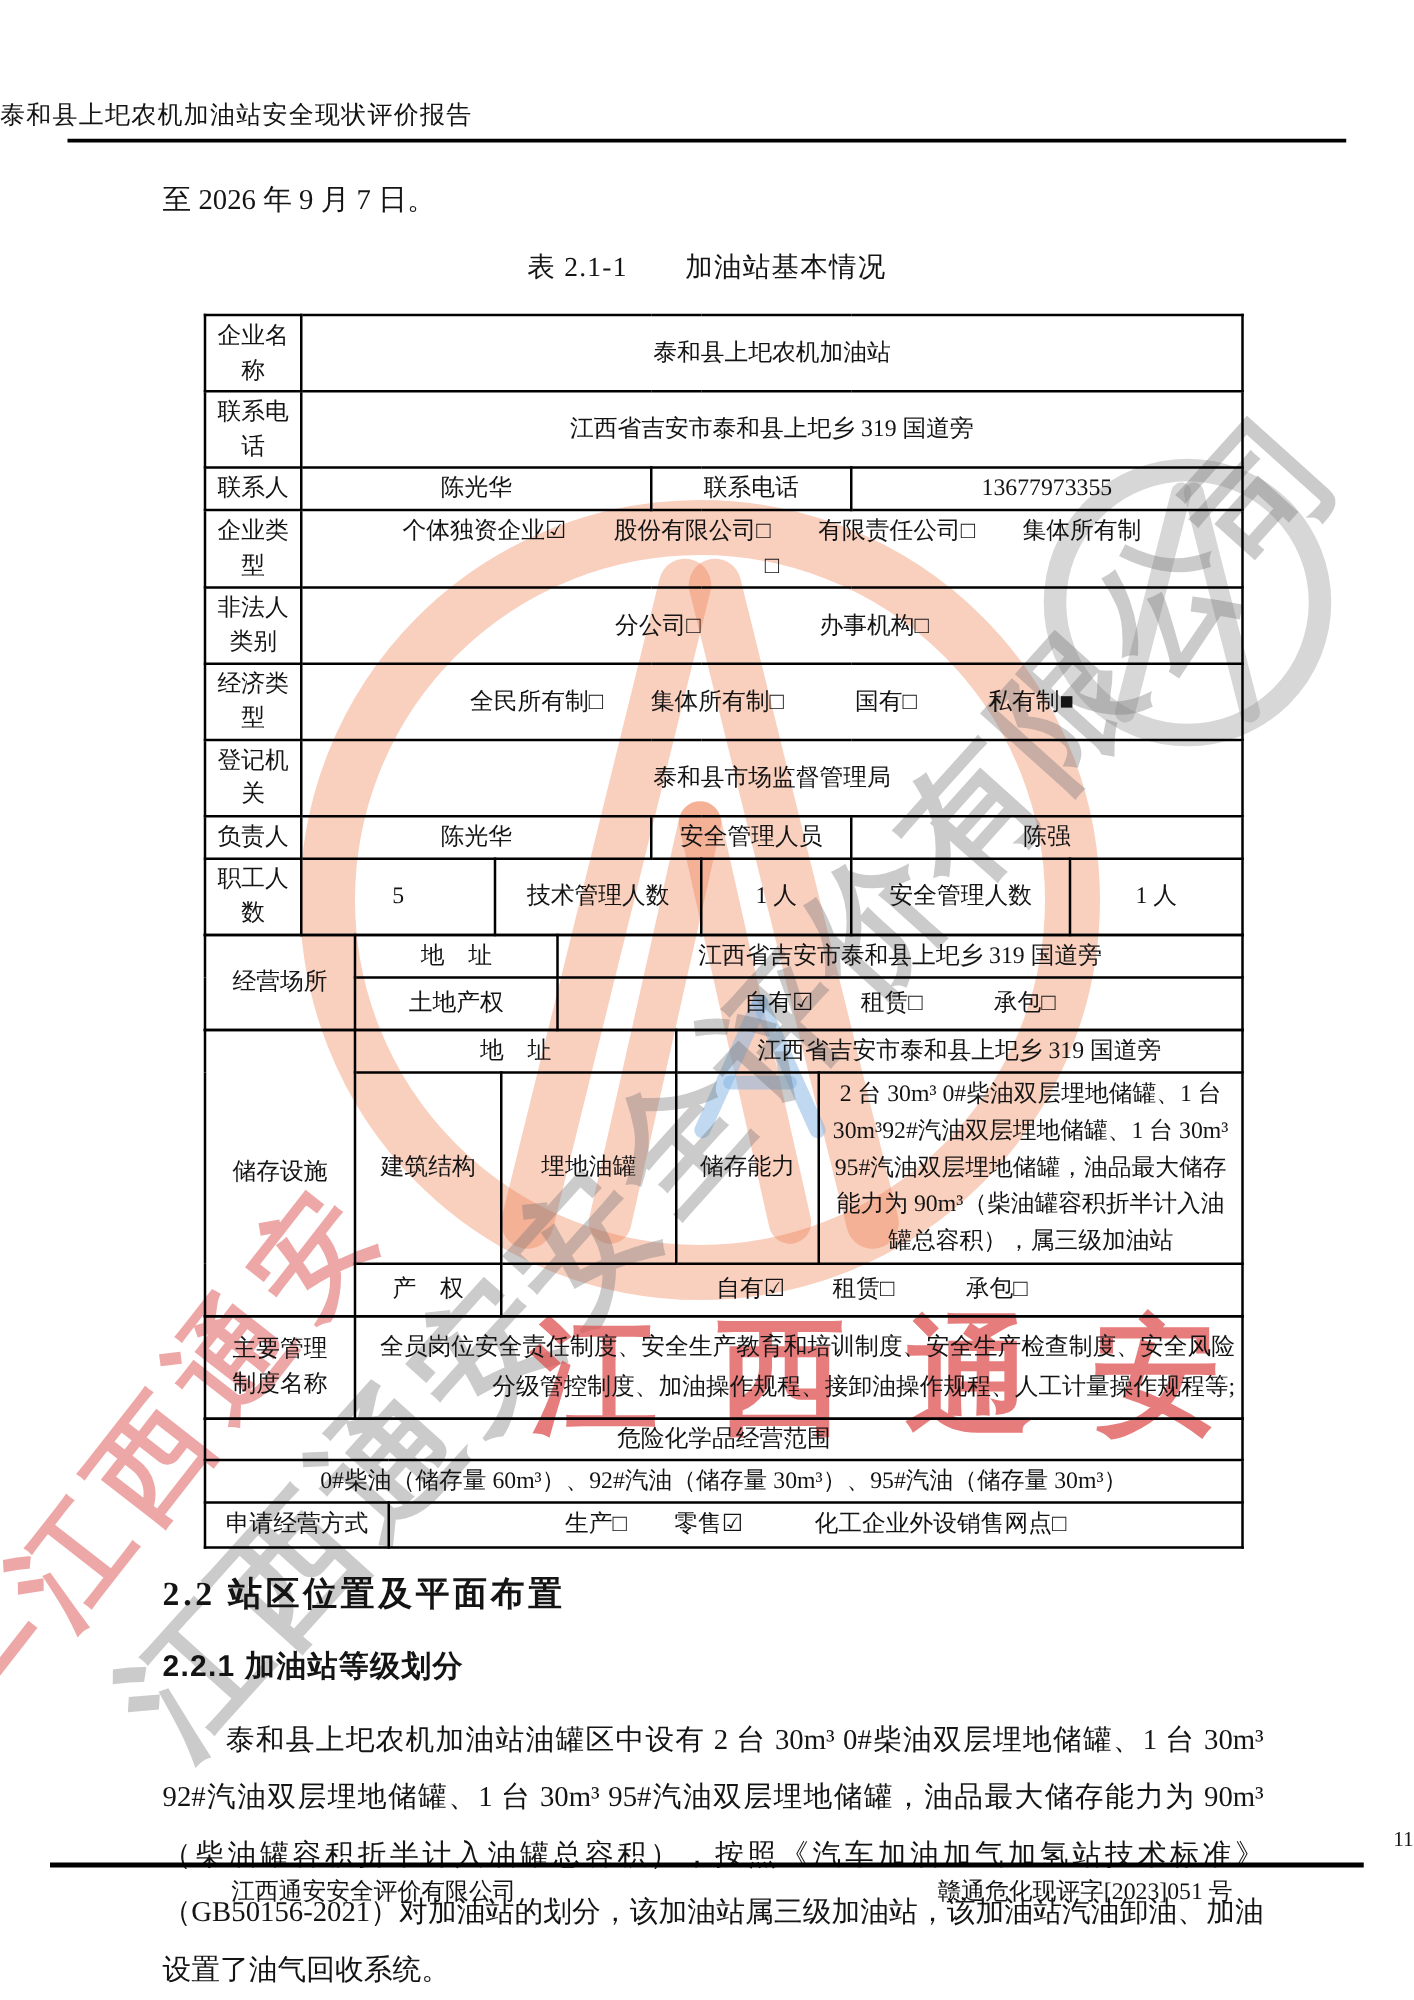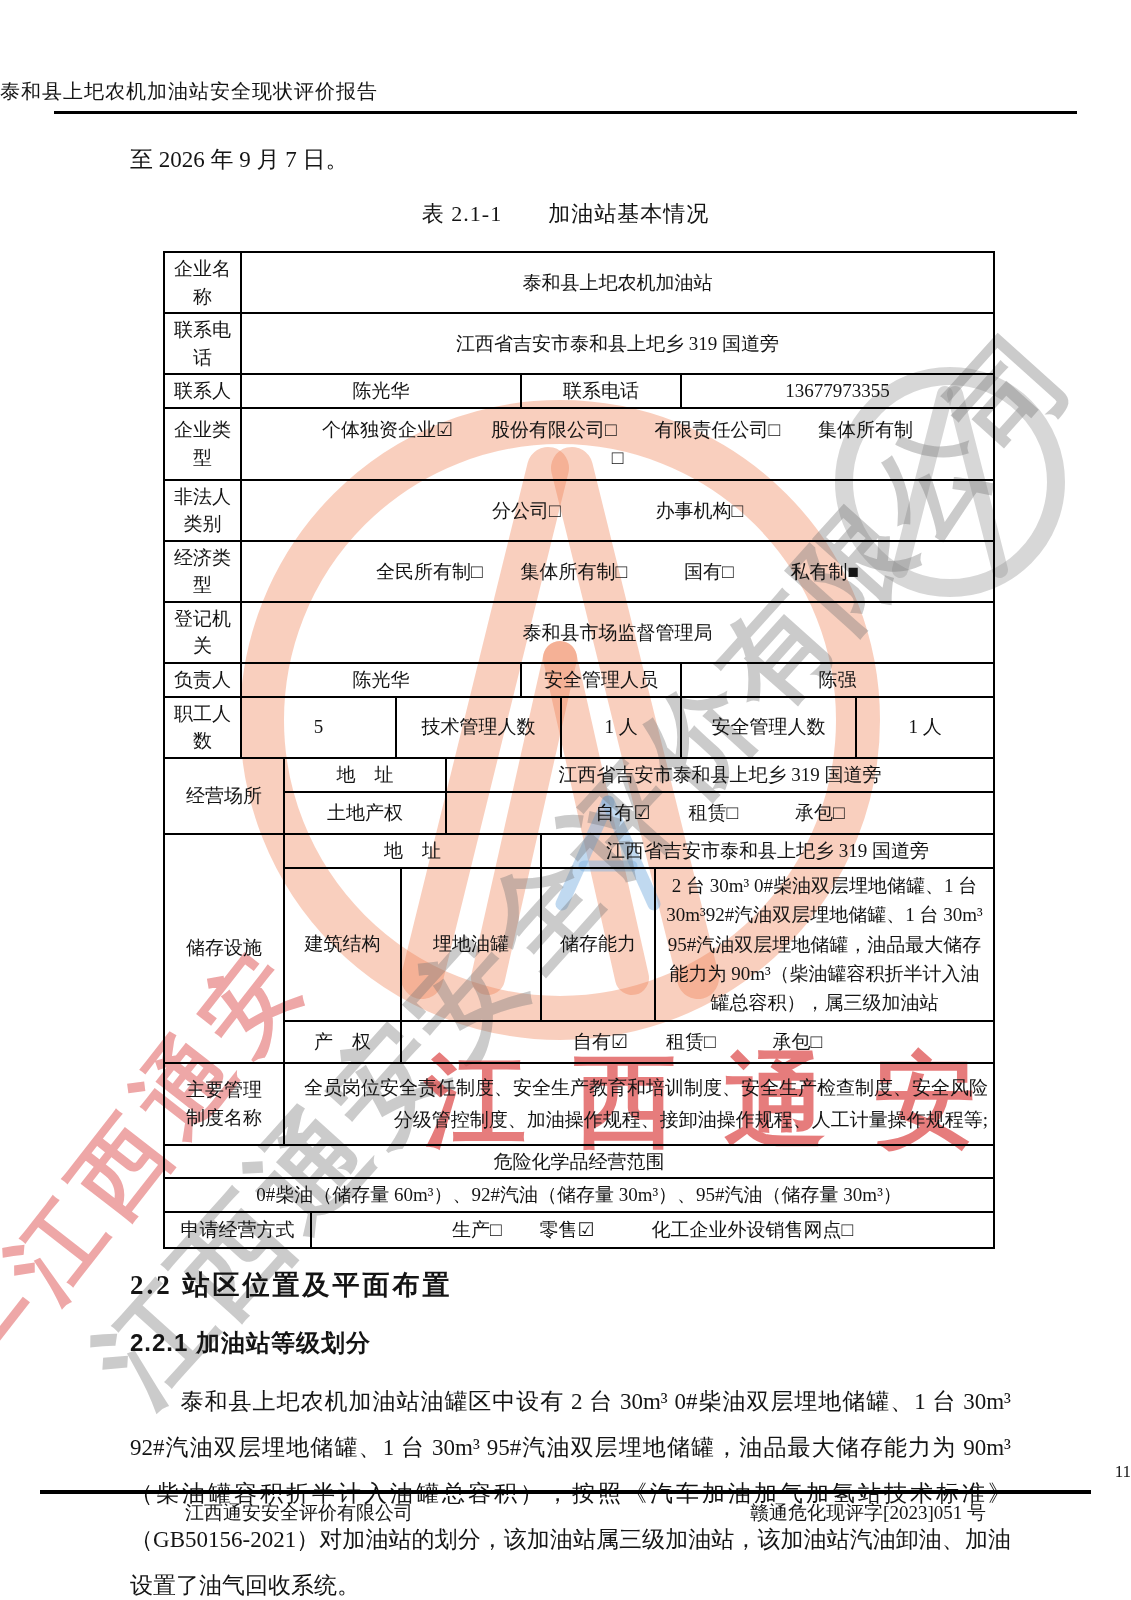--- a/index.html
+++ b/index.html
@@ -118,21 +118,21 @@
     <tr style="height:30px">
       <td>联系电话</td>
       <td colspan="6">江西省吉安市泰和县上圯乡 319 国道旁</td>
     </tr>
     <tr style="height:30px">
       <td>联系人</td>
       <td colspan="2">陈光华</td>
       <td colspan="2">联系电话</td>
       <td colspan="2">13677973355</td>
     </tr>
-    <tr style="height:72px">
+    <tr style="height:62px">
       <td>企业类型</td>
       <td colspan="6">个体独资企业☑　　股份有限公司□　　有限责任公司□　　集体所有制
 □</td>
     </tr>
     <tr style="height:40px">
       <td>非法人类别</td>
       <td colspan="6">分公司□　　　　　办事机构□</td>
     </tr>
     <tr style="height:38px">
       <td>经济类型</td>

